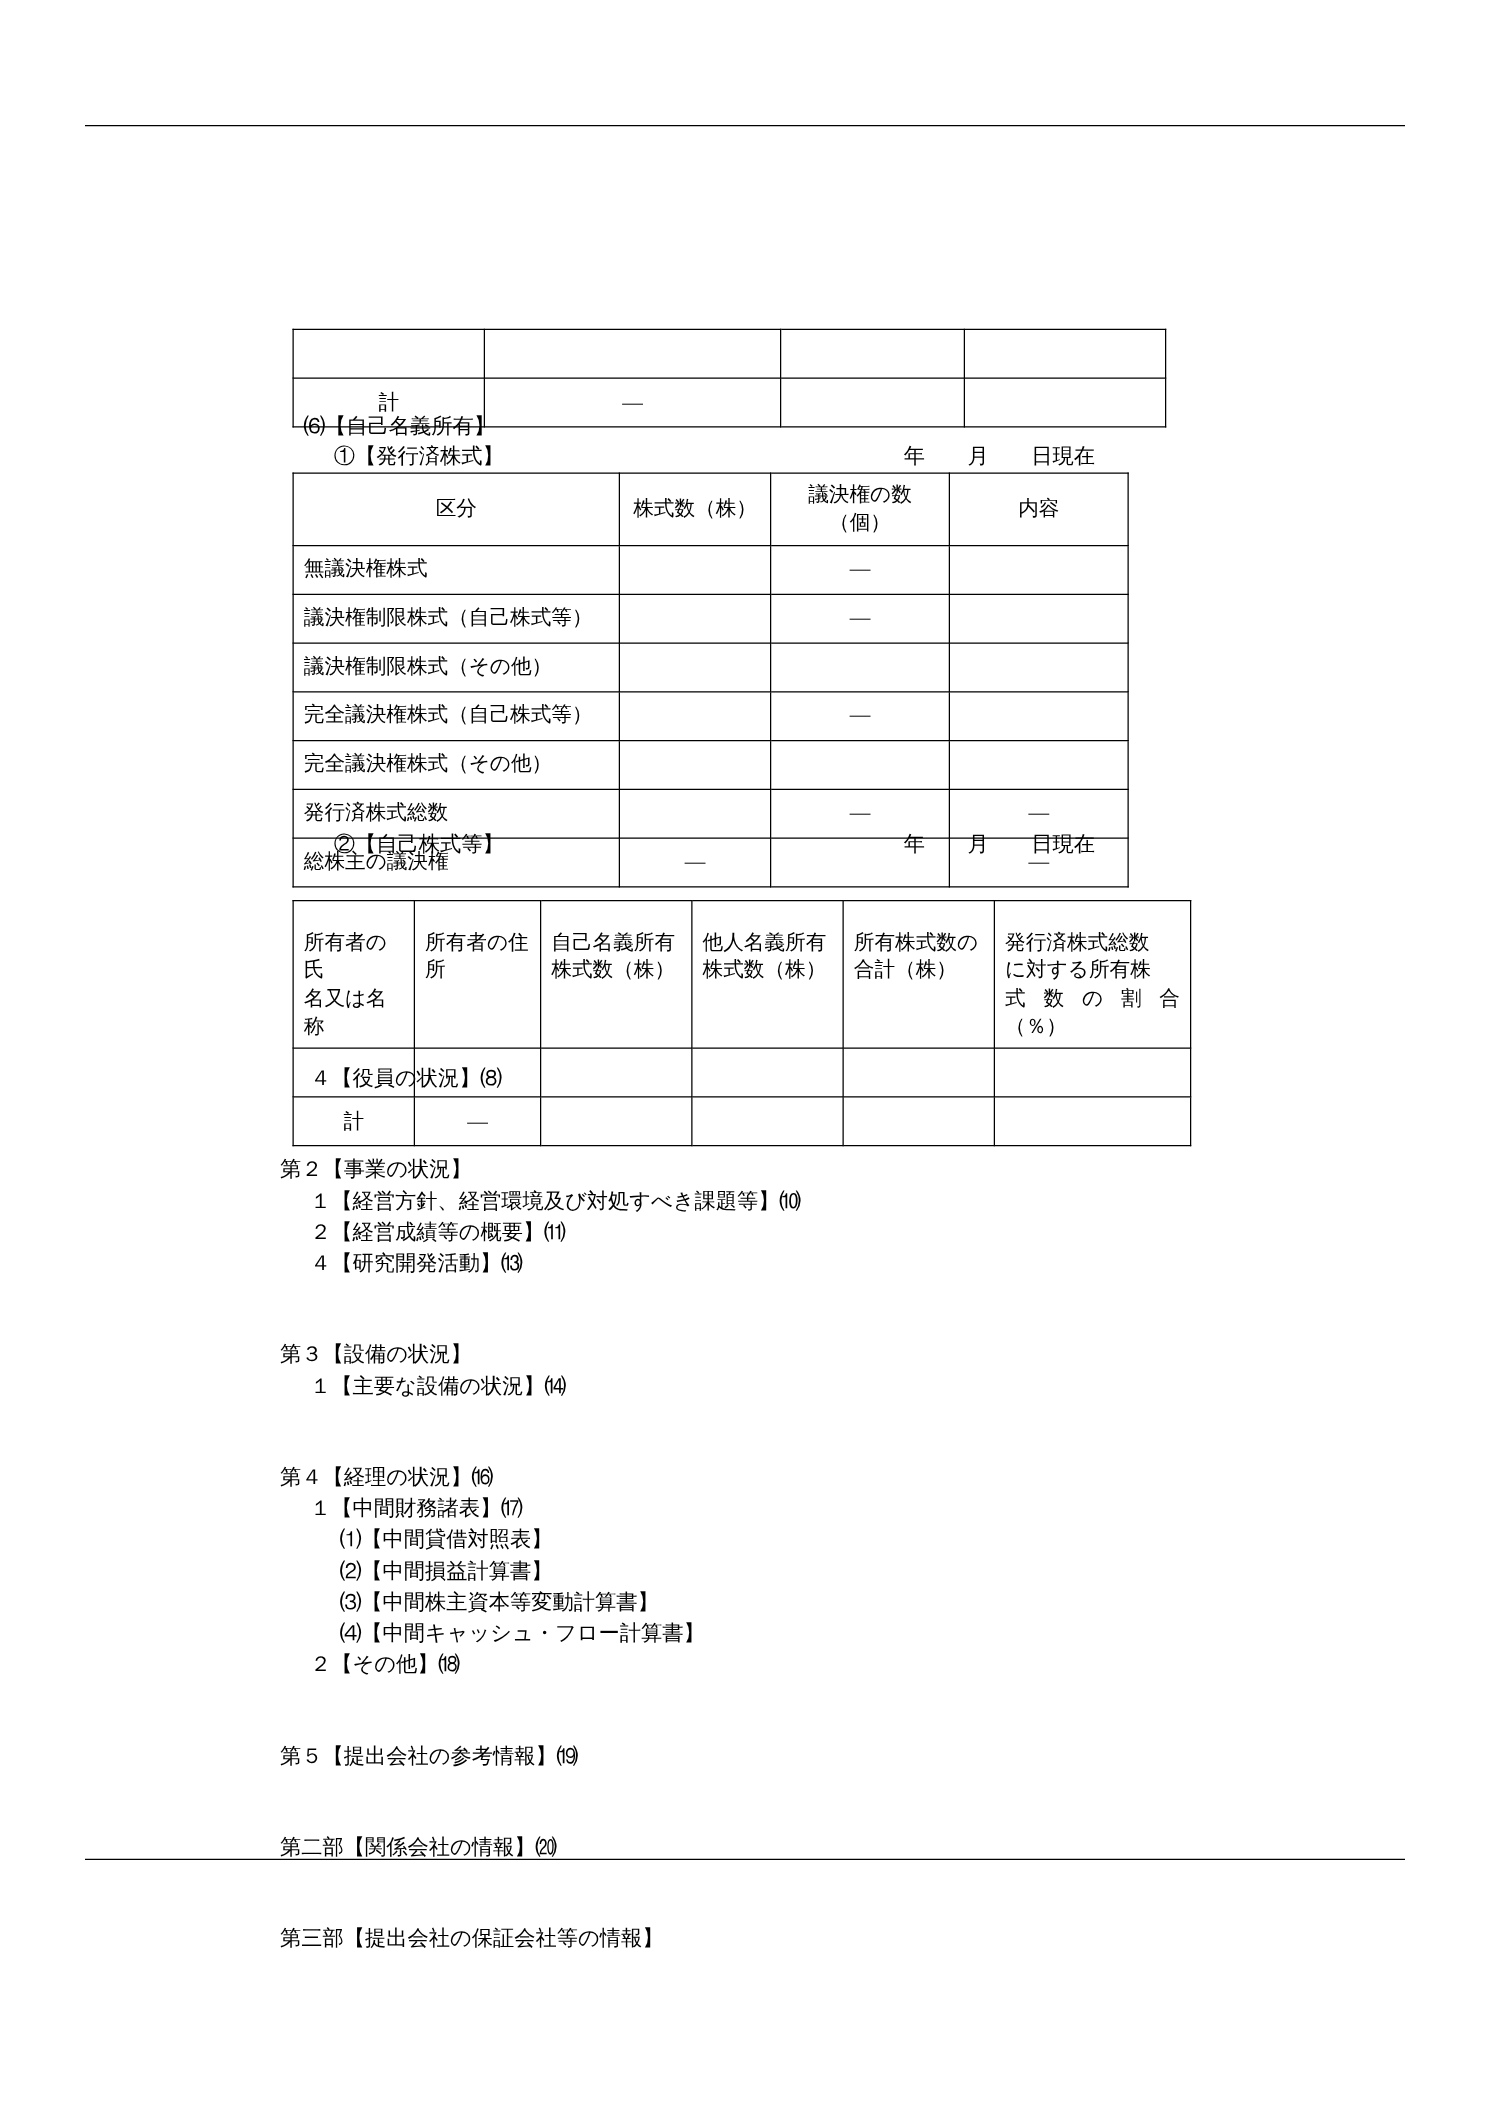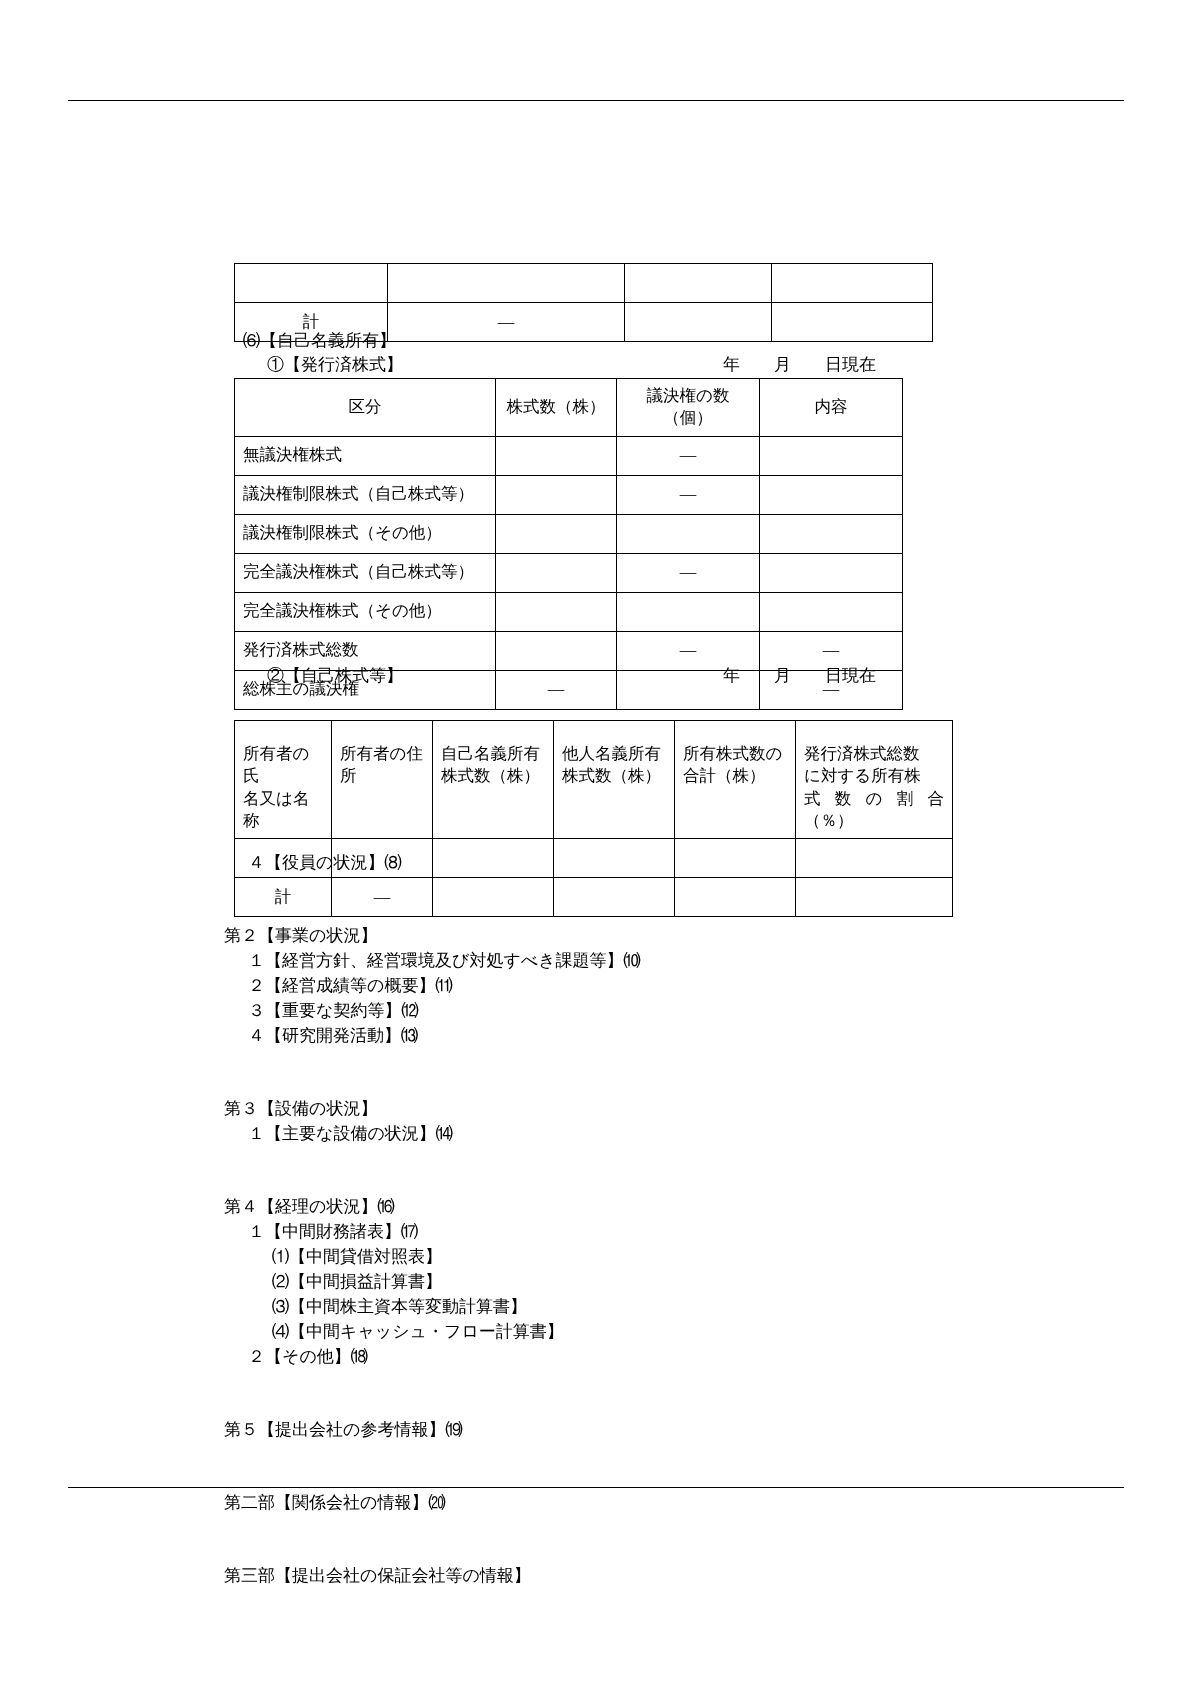--- a/index.html
+++ b/index.html
@@ -245,21 +245,20 @@
         <td></td>
       </tr>
     </tbody>
   </table>
 
   <div class="outline">
     <div class="i1">４【役員の状況】⑻</div>
     <div class="i0">第２【事業の状況】</div>
     <div class="i1">１【経営方針、経営環境及び対処すべき課題等】⑽</div>
     <div class="i1">２【経営成績等の概要】⑾</div>
-    <div class="i1">３【重要な契約等】⑿</div>
     <div class="i1">４【研究開発活動】⒀</div>
     <div class="i0">第３【設備の状況】</div>
     <div class="i1">１【主要な設備の状況】⒁</div>
     <div class="i0">第４【経理の状況】⒃</div>
     <div class="i1">１【中間財務諸表】⒄</div>
     <div class="i2">⑴【中間貸借対照表】</div>
     <div class="i2">⑵【中間損益計算書】</div>
     <div class="i2">⑶【中間株主資本等変動計算書】</div>
     <div class="i2">⑷【中間キャッシュ・フロー計算書】</div>
     <div class="i1">２【その他】⒅</div>

